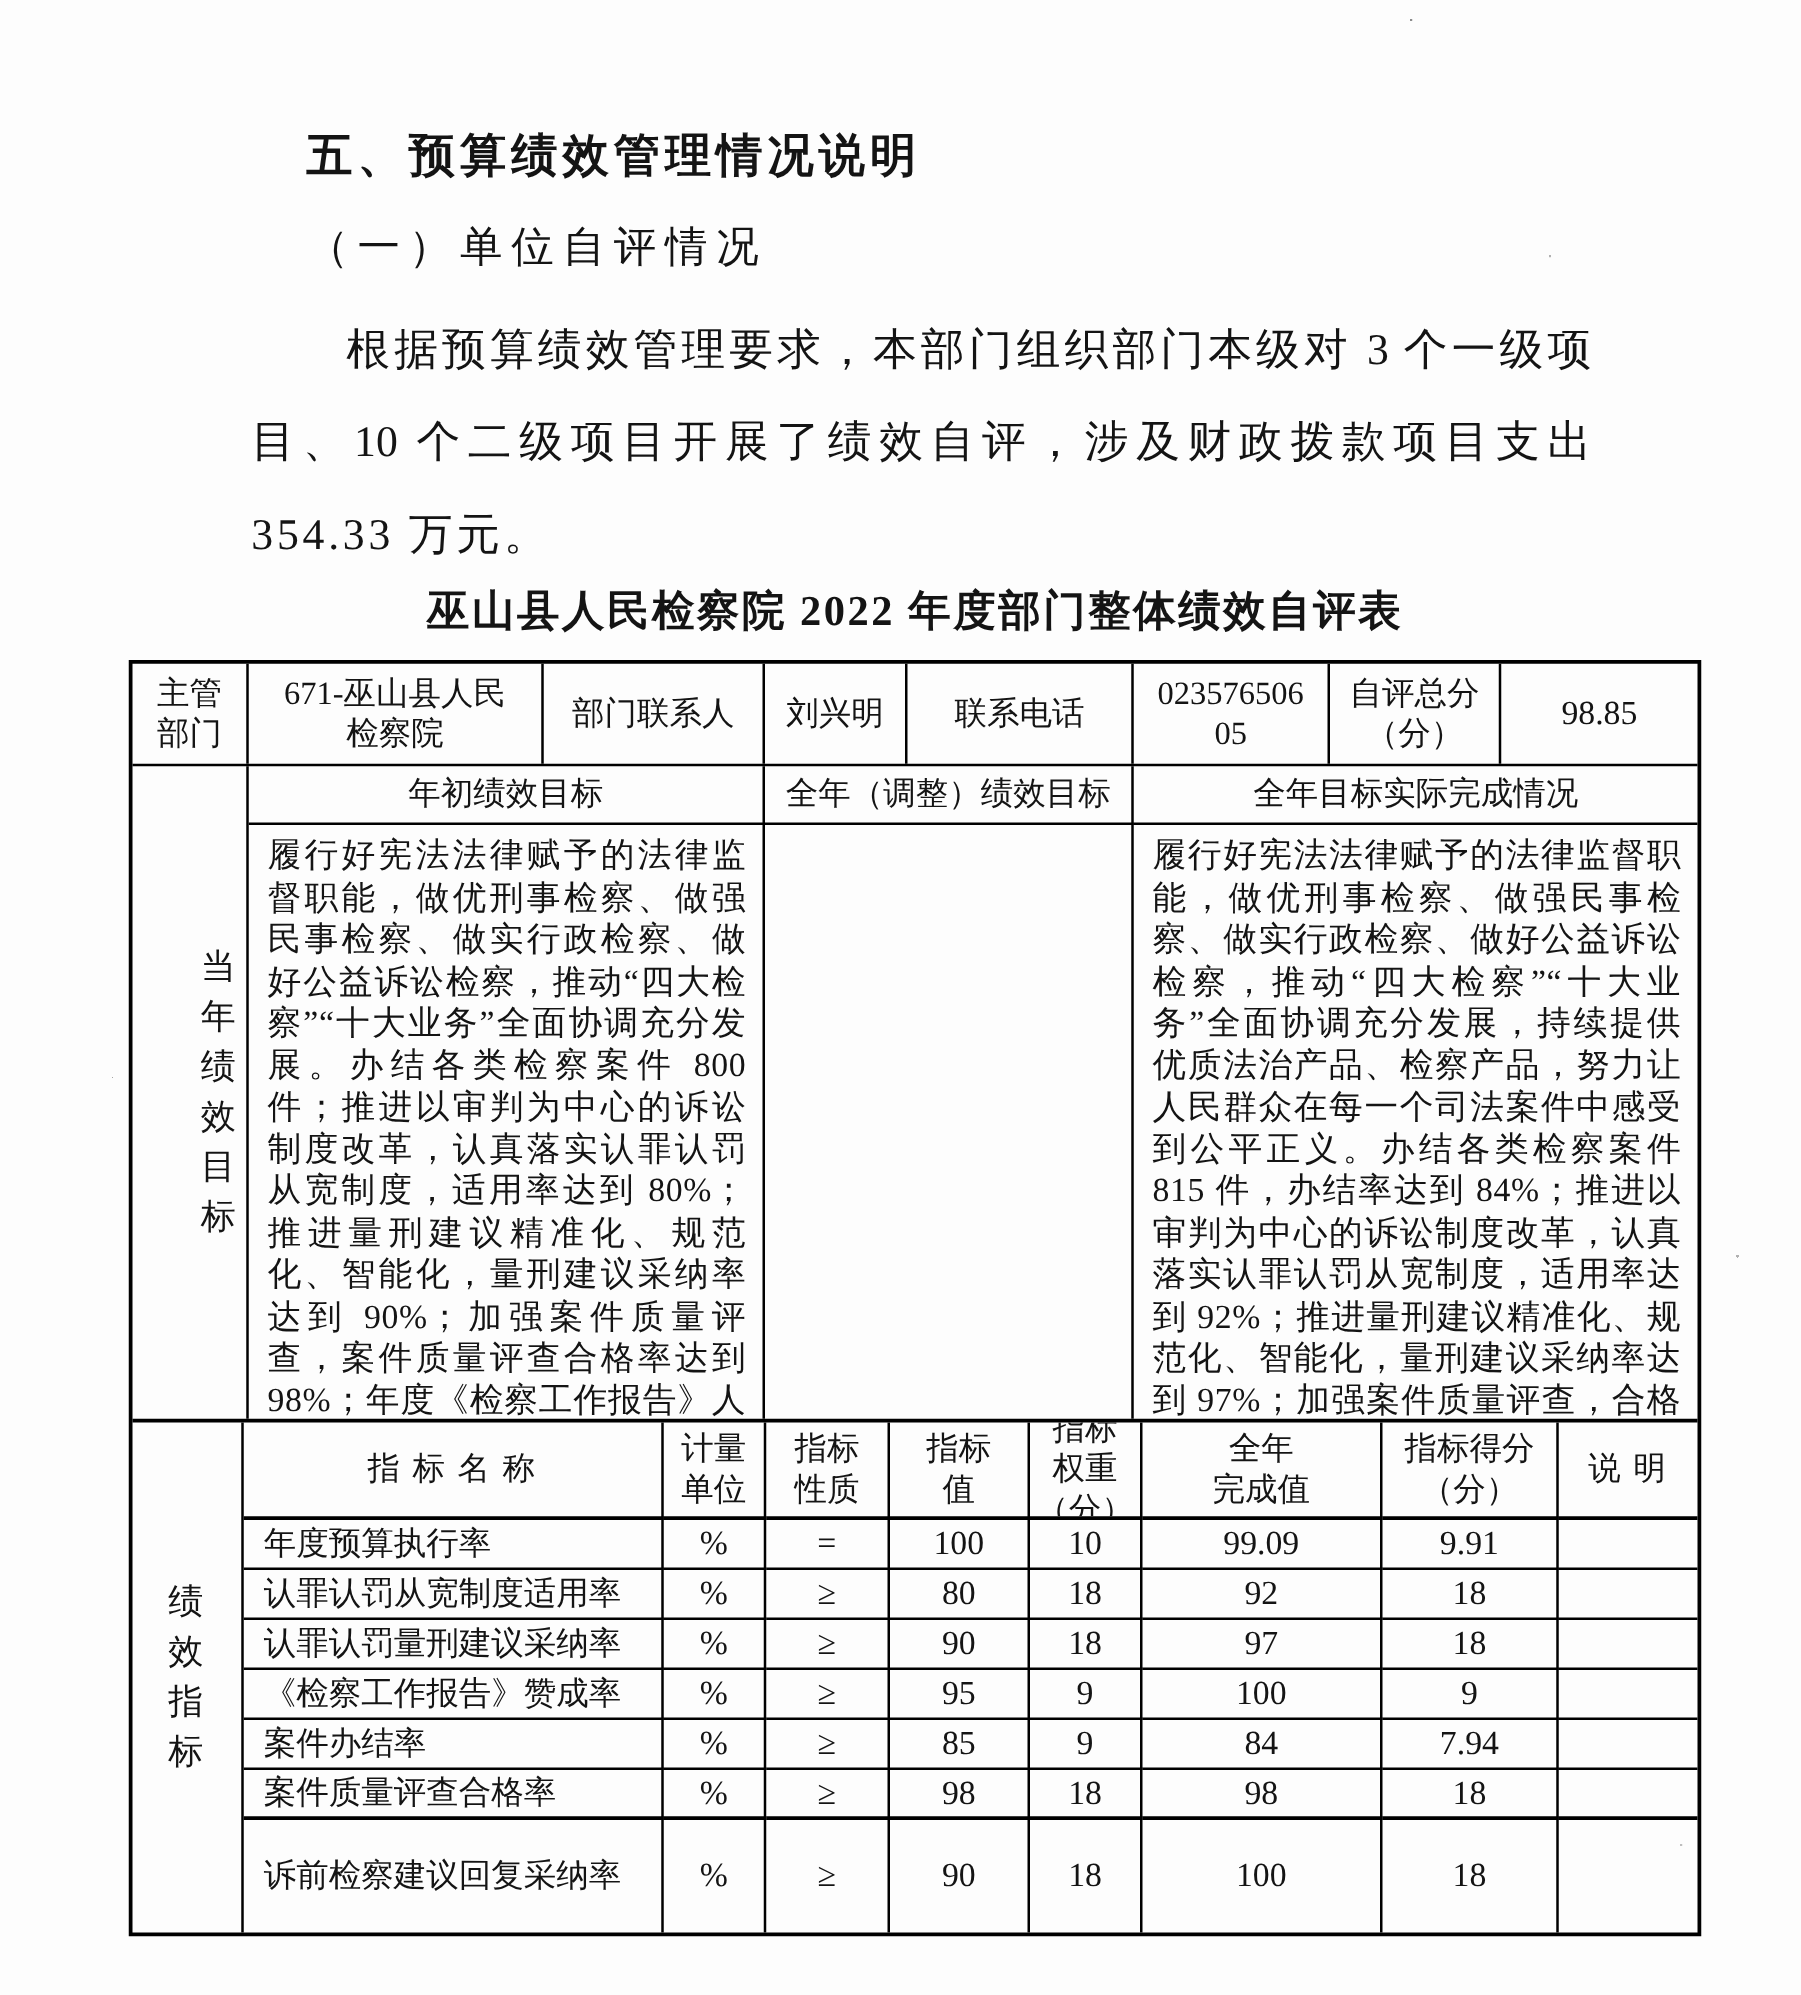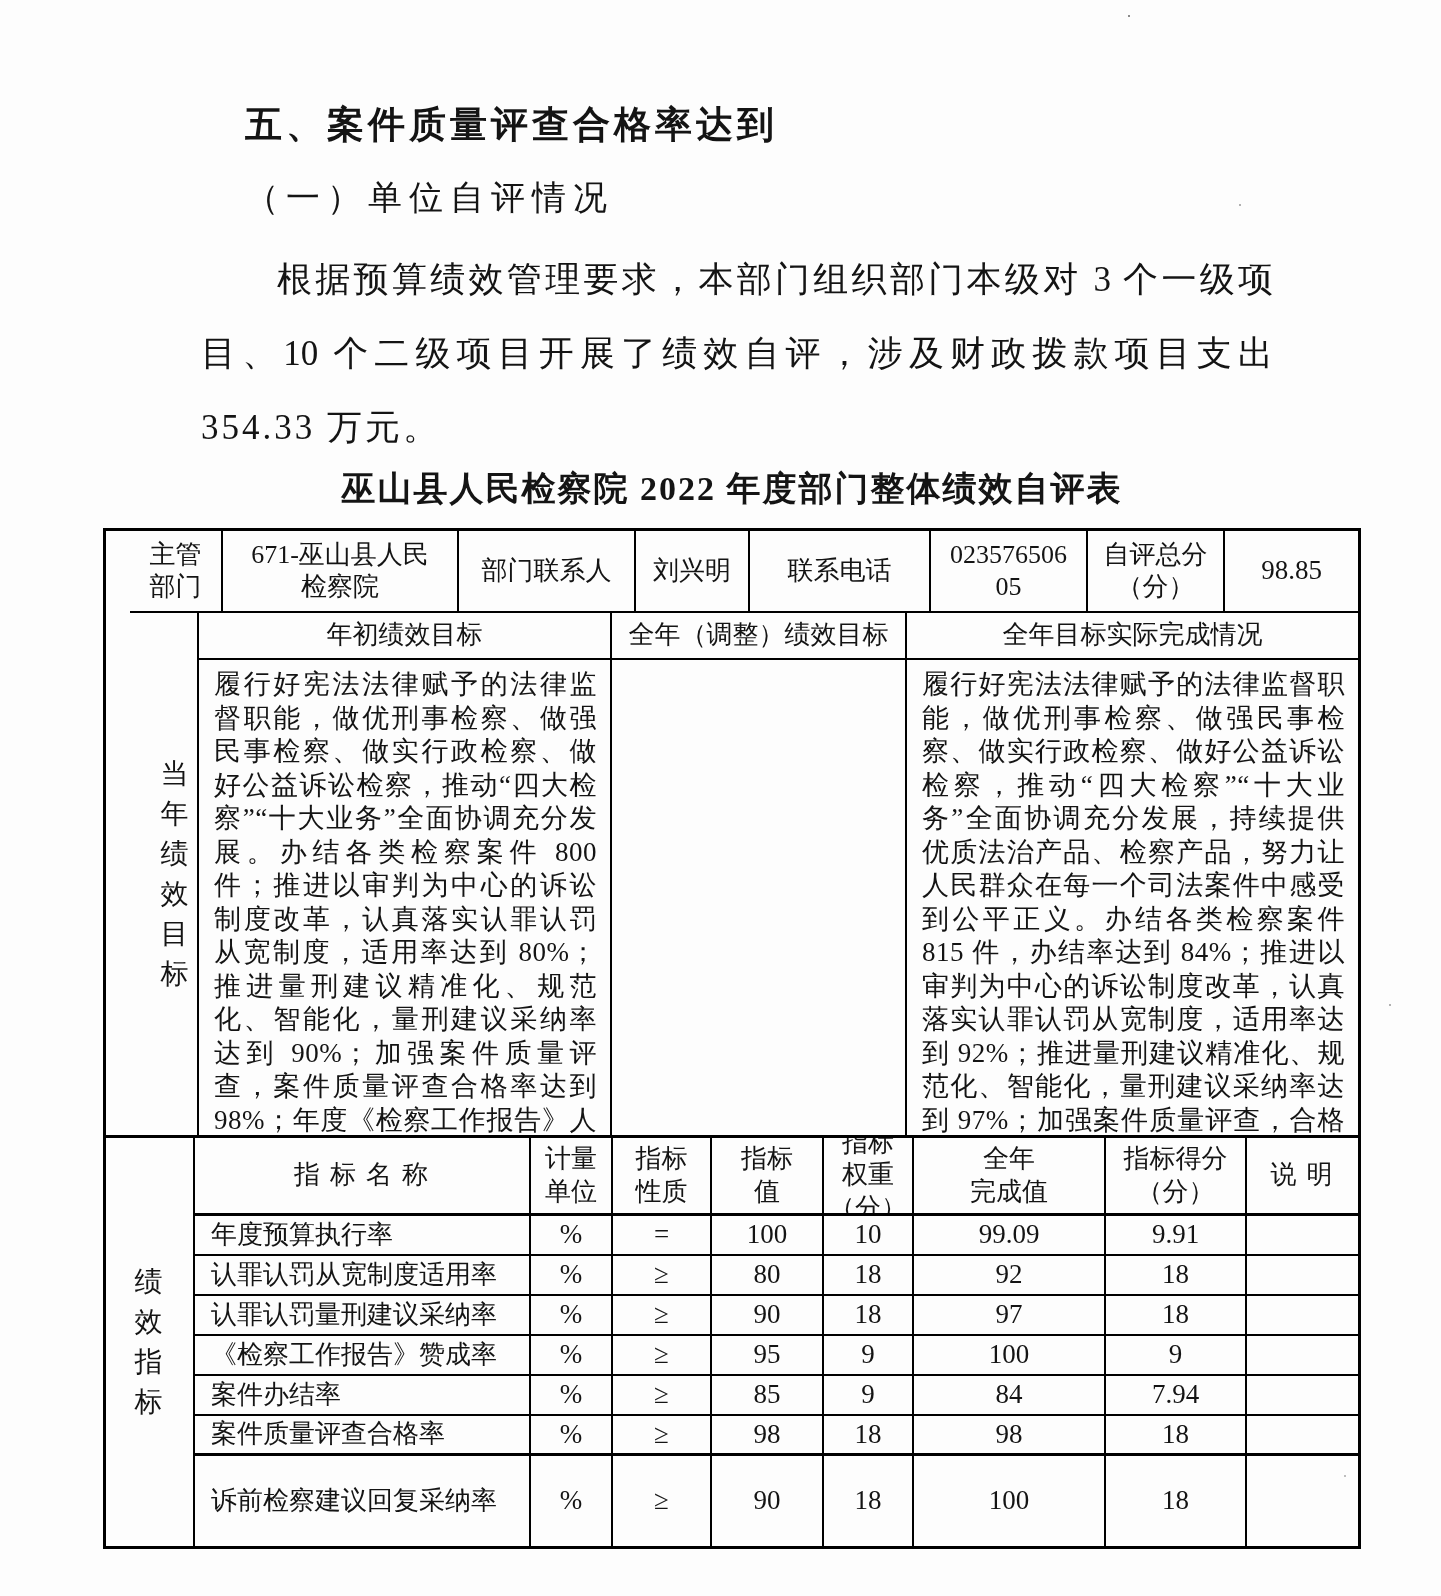--- a/index.html
+++ b/index.html
@@ -39,21 +39,21 @@
   .tbl-title{
     position:absolute;left:103px;top:466px;width:1258px;margin:0;
     text-align:center;font-size:34px;font-weight:600;letter-spacing:2px;
   }
   .tbl{
     position:absolute;left:103px;top:528px;width:1258px;
     border:3px solid #000;box-sizing:border-box;background:transparent;
   }
   .band{display:grid;}
   .band-a{grid-template-columns:93px 236px 177px 114px 181px 157px 137px auto;
-          grid-template-rows:80px;border-bottom:2px solid #000;margin-left:24px;}
+          grid-template-rows:80px;border-bottom:2px solid #000;}
   .band-b{grid-template-columns:93px 413px 295px auto;
           grid-template-rows:47px 475px;border-bottom:3px solid #000;}
   .band-c{grid-template-columns:89px 336px 82px 99px 112px 90px 192px 141px auto;
           grid-template-rows:78px 40px 40px 40px 40px 40px 40px 90px;}
   .c{
     display:flex;align-items:center;justify-content:center;
     text-align:center;border-right:2px solid #000;box-sizing:border-box;
     font-size:26px;white-space:pre-line;line-height:1.25;padding:2px 4px;
     overflow:hidden;
   }
@@ -72,21 +72,21 @@
     justify-content:flex-start;text-align:left;padding-left:16px;font-size:26px;
   }
   .hdr-spread{letter-spacing:10px;padding-left:12px;}
   .num{font-size:27px;}
 </style>
 </head>
 <body>
 
 <div class="page">
 
-  <h2 class="heading">五、案件质量评查合格率达到</h2>
+  <h2 class="heading">五、预算绩效管理情况说明</h2>
   <h3 class="subheading">（一）单位自评情况</h3>
 
   <div class="para">
     <div class="pline pjust pindent">根据预算绩效管理要求，本部门组织部门本级对 3 个一级项</div>
     <div class="pline pjust">目、10 个二级项目开展了绩效自评，涉及财政拨款项目支出</div>
     <div class="pline pline-last">354.33 万元。</div>
   </div>
 
   <h4 class="tbl-title">巫山县人民检察院 2022 年度部门整体绩效自评表</h4>
 

